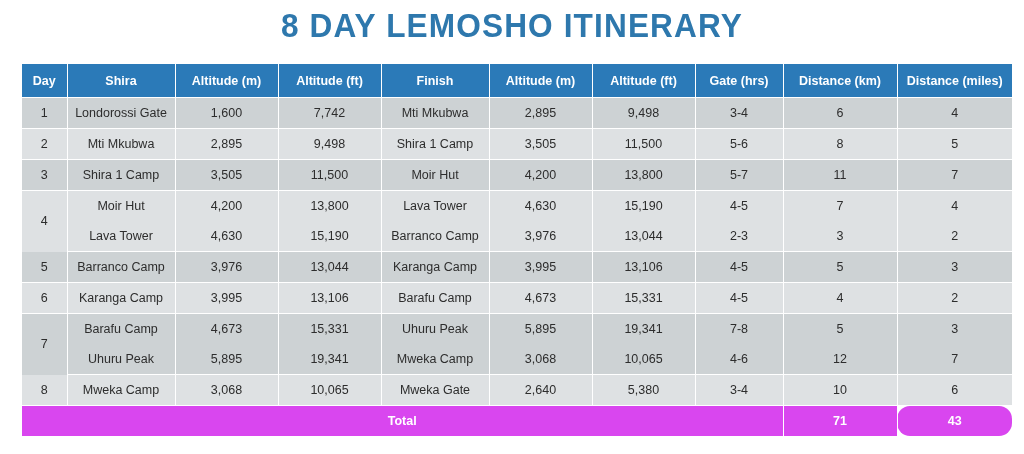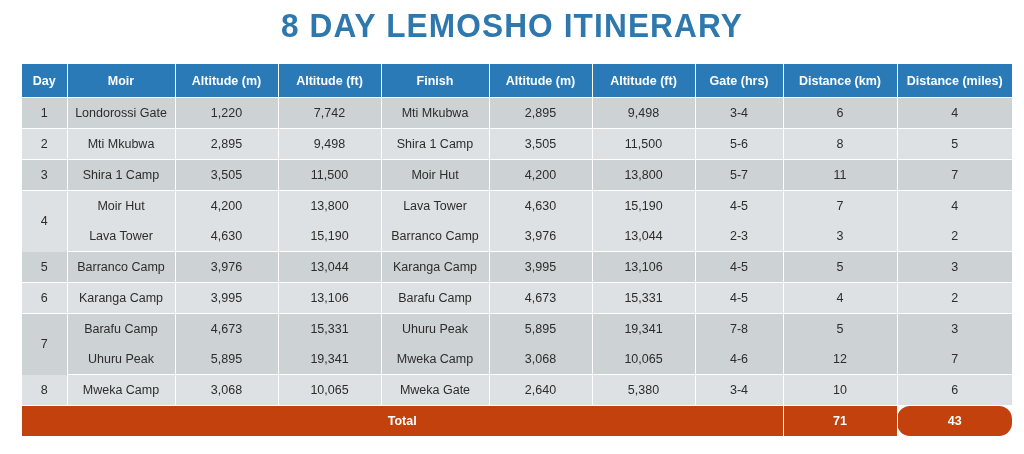--- a/index.html
+++ b/index.html
@@ -78,21 +78,21 @@
   tr.shade-light td { background: #dee1e3; }
 
   
   tr.nobottom td { border-bottom: none; }
 
   td.daycell {
     font-size: 12.5px;
   }
 
   tr.total-row td {
-    background: #c2410c;
+    background: #d946ef;
     color: #ffffff;
     font-weight: bold;
     height: 30px;
     border-right: 1px solid #ffffff;
     border-bottom: none;
   }
   tr.total-row td.total-label {
     border-right: 1px solid #ffffff;
   }
   tr.total-row td:last-child { border-right: none; border-radius: 13px; }
@@ -125,36 +125,36 @@
         <col class="col-finish">
         <col class="col-alt-m2">
         <col class="col-alt-ft2">
         <col class="col-time">
         <col class="col-dist-km">
         <col class="col-dist-mi">
       </colgroup>
       <thead>
         <tr>
           <th>Day</th>
-          <th>Moir</th>
+          <th>Shira</th>
           <th>Altitude (m)</th>
           <th>Altitude (ft)</th>
           <th>Finish</th>
           <th>Altitude (m)</th>
           <th>Altitude (ft)</th>
           <th>Gate (hrs)</th>
           <th>Distance (km)</th>
           <th>Distance (miles)</th>
         </tr>
       </thead>
       <tbody id="itin-body">
           <tr class="shade-dark">
             <td class="daycell">1</td>
             <td>Londorossi Gate</td>
-            <td>1,220</td>
+            <td>1,600</td>
             <td>7,742</td>
             <td>Mti Mkubwa</td>
             <td>2,895</td>
             <td>9,498</td>
             <td>3-4</td>
             <td>6</td>
             <td>4</td>
           </tr>
           <tr class="shade-light">
             <td class="daycell">2</td>

